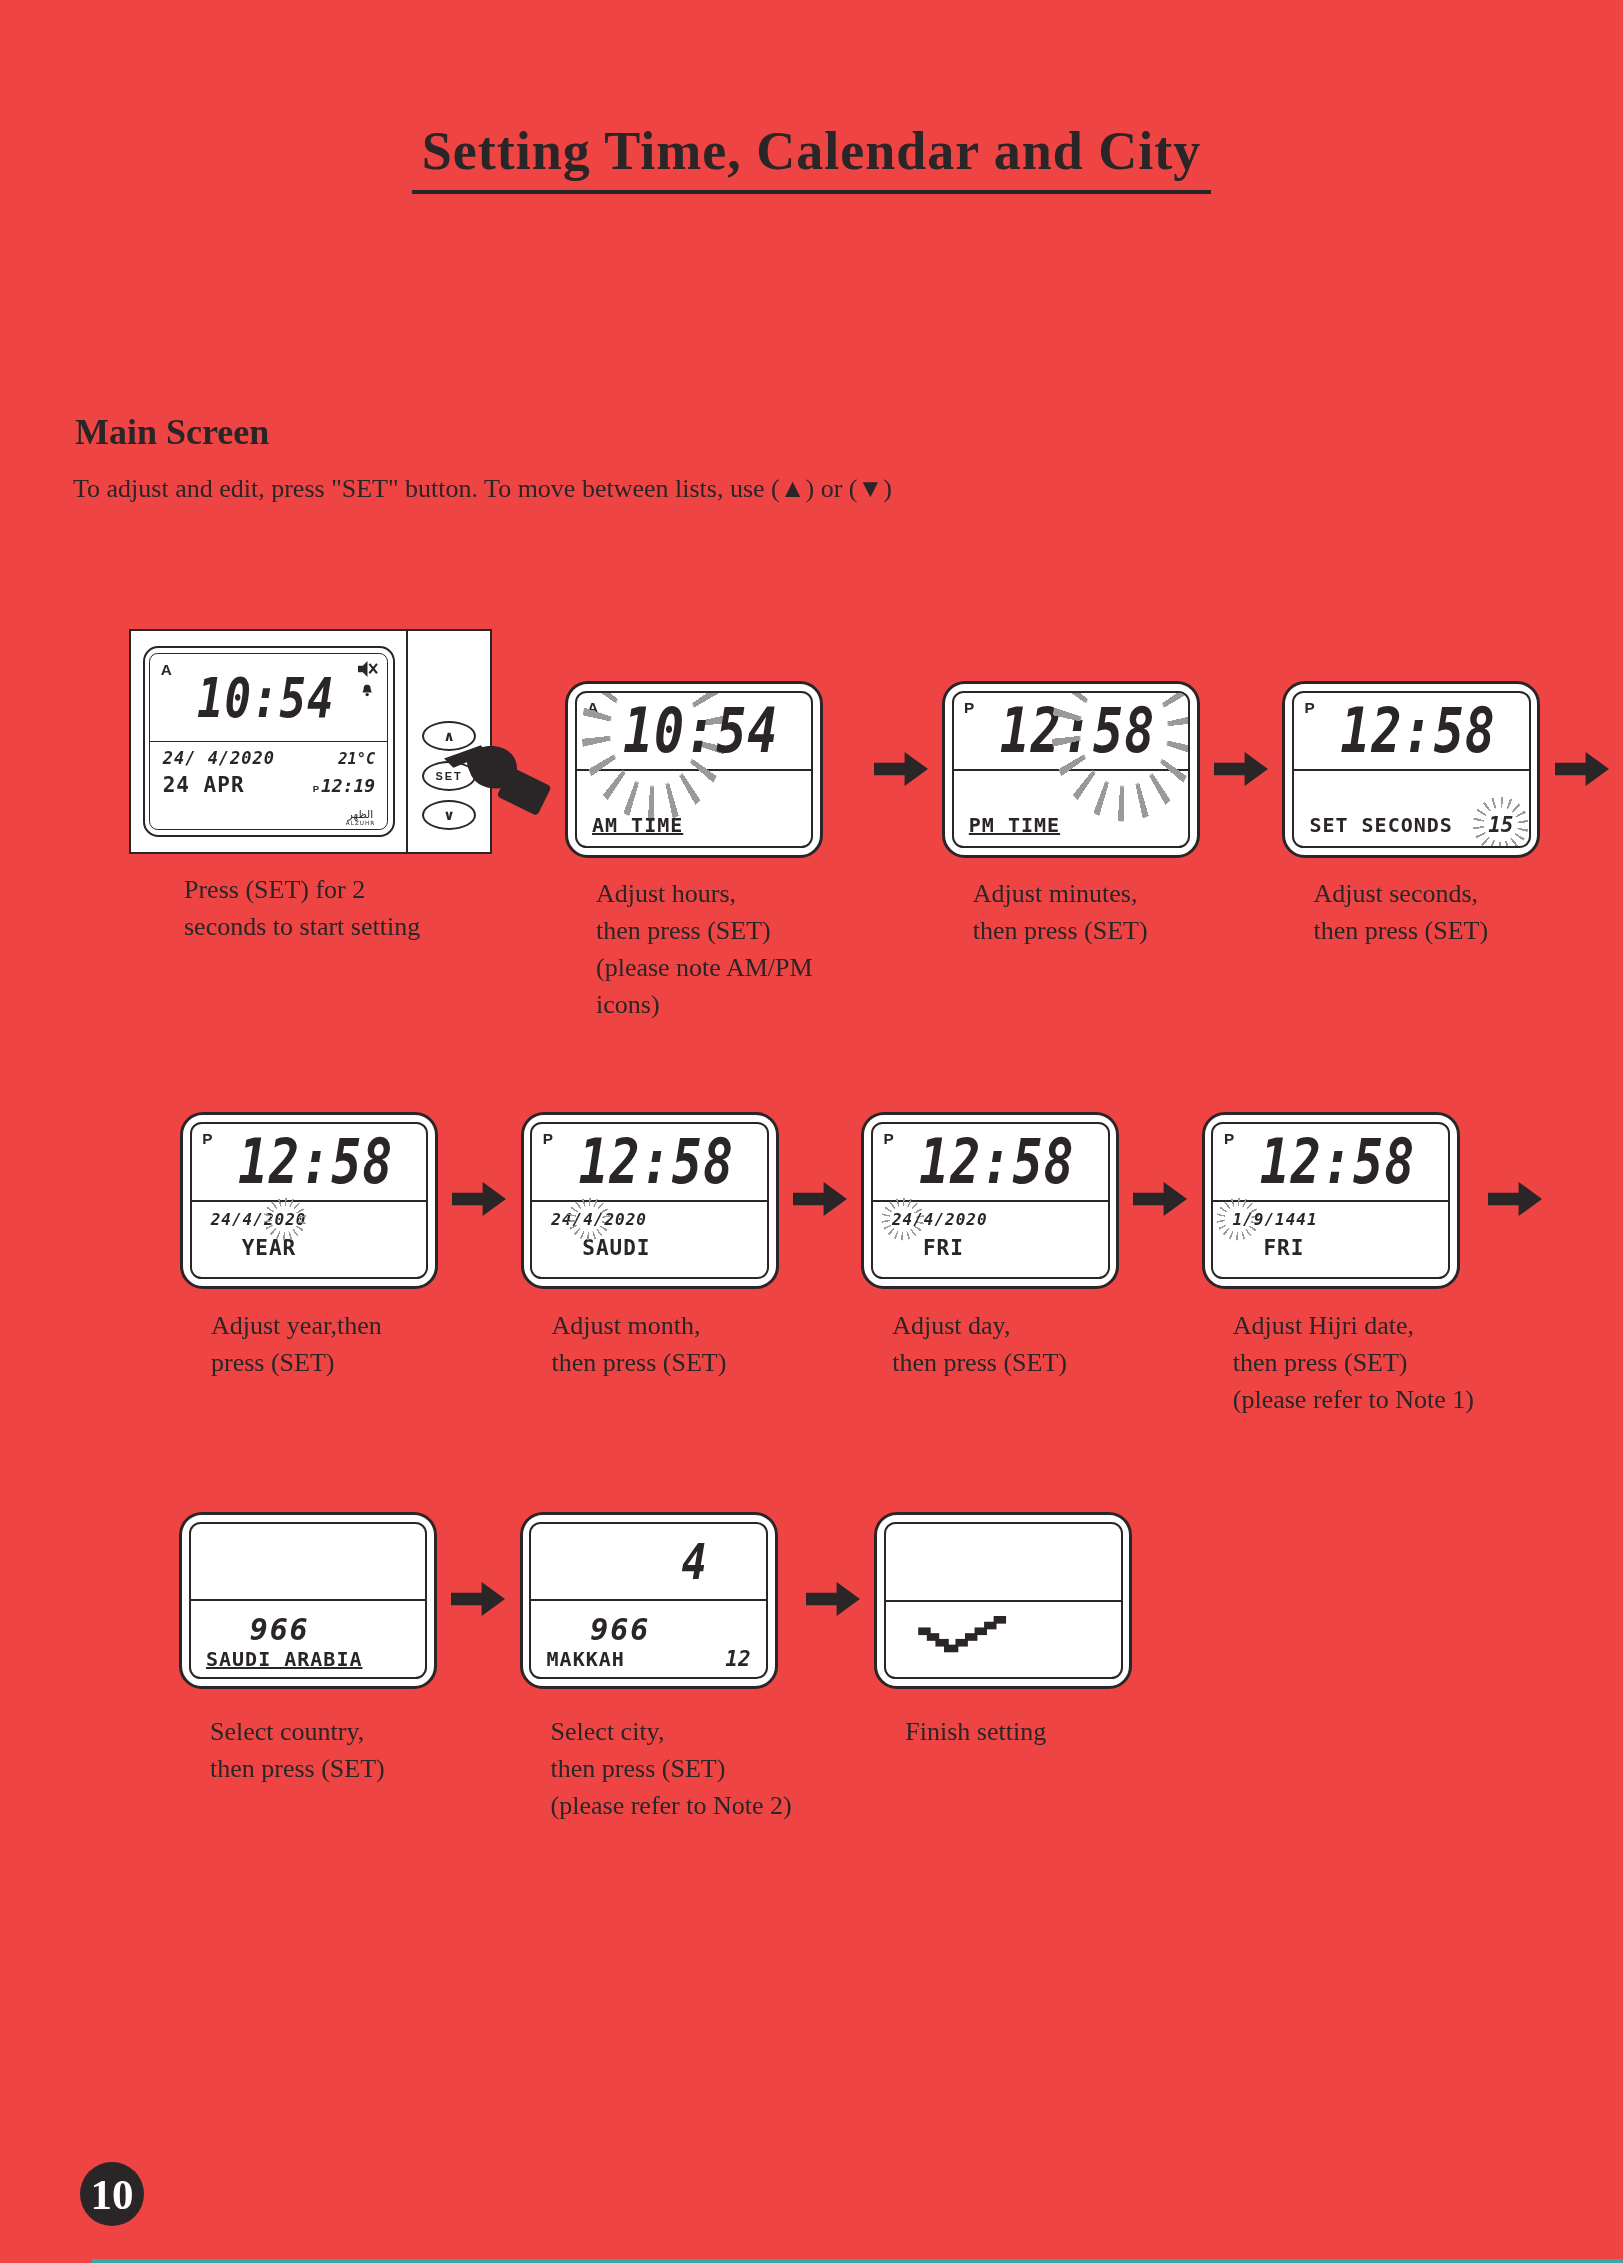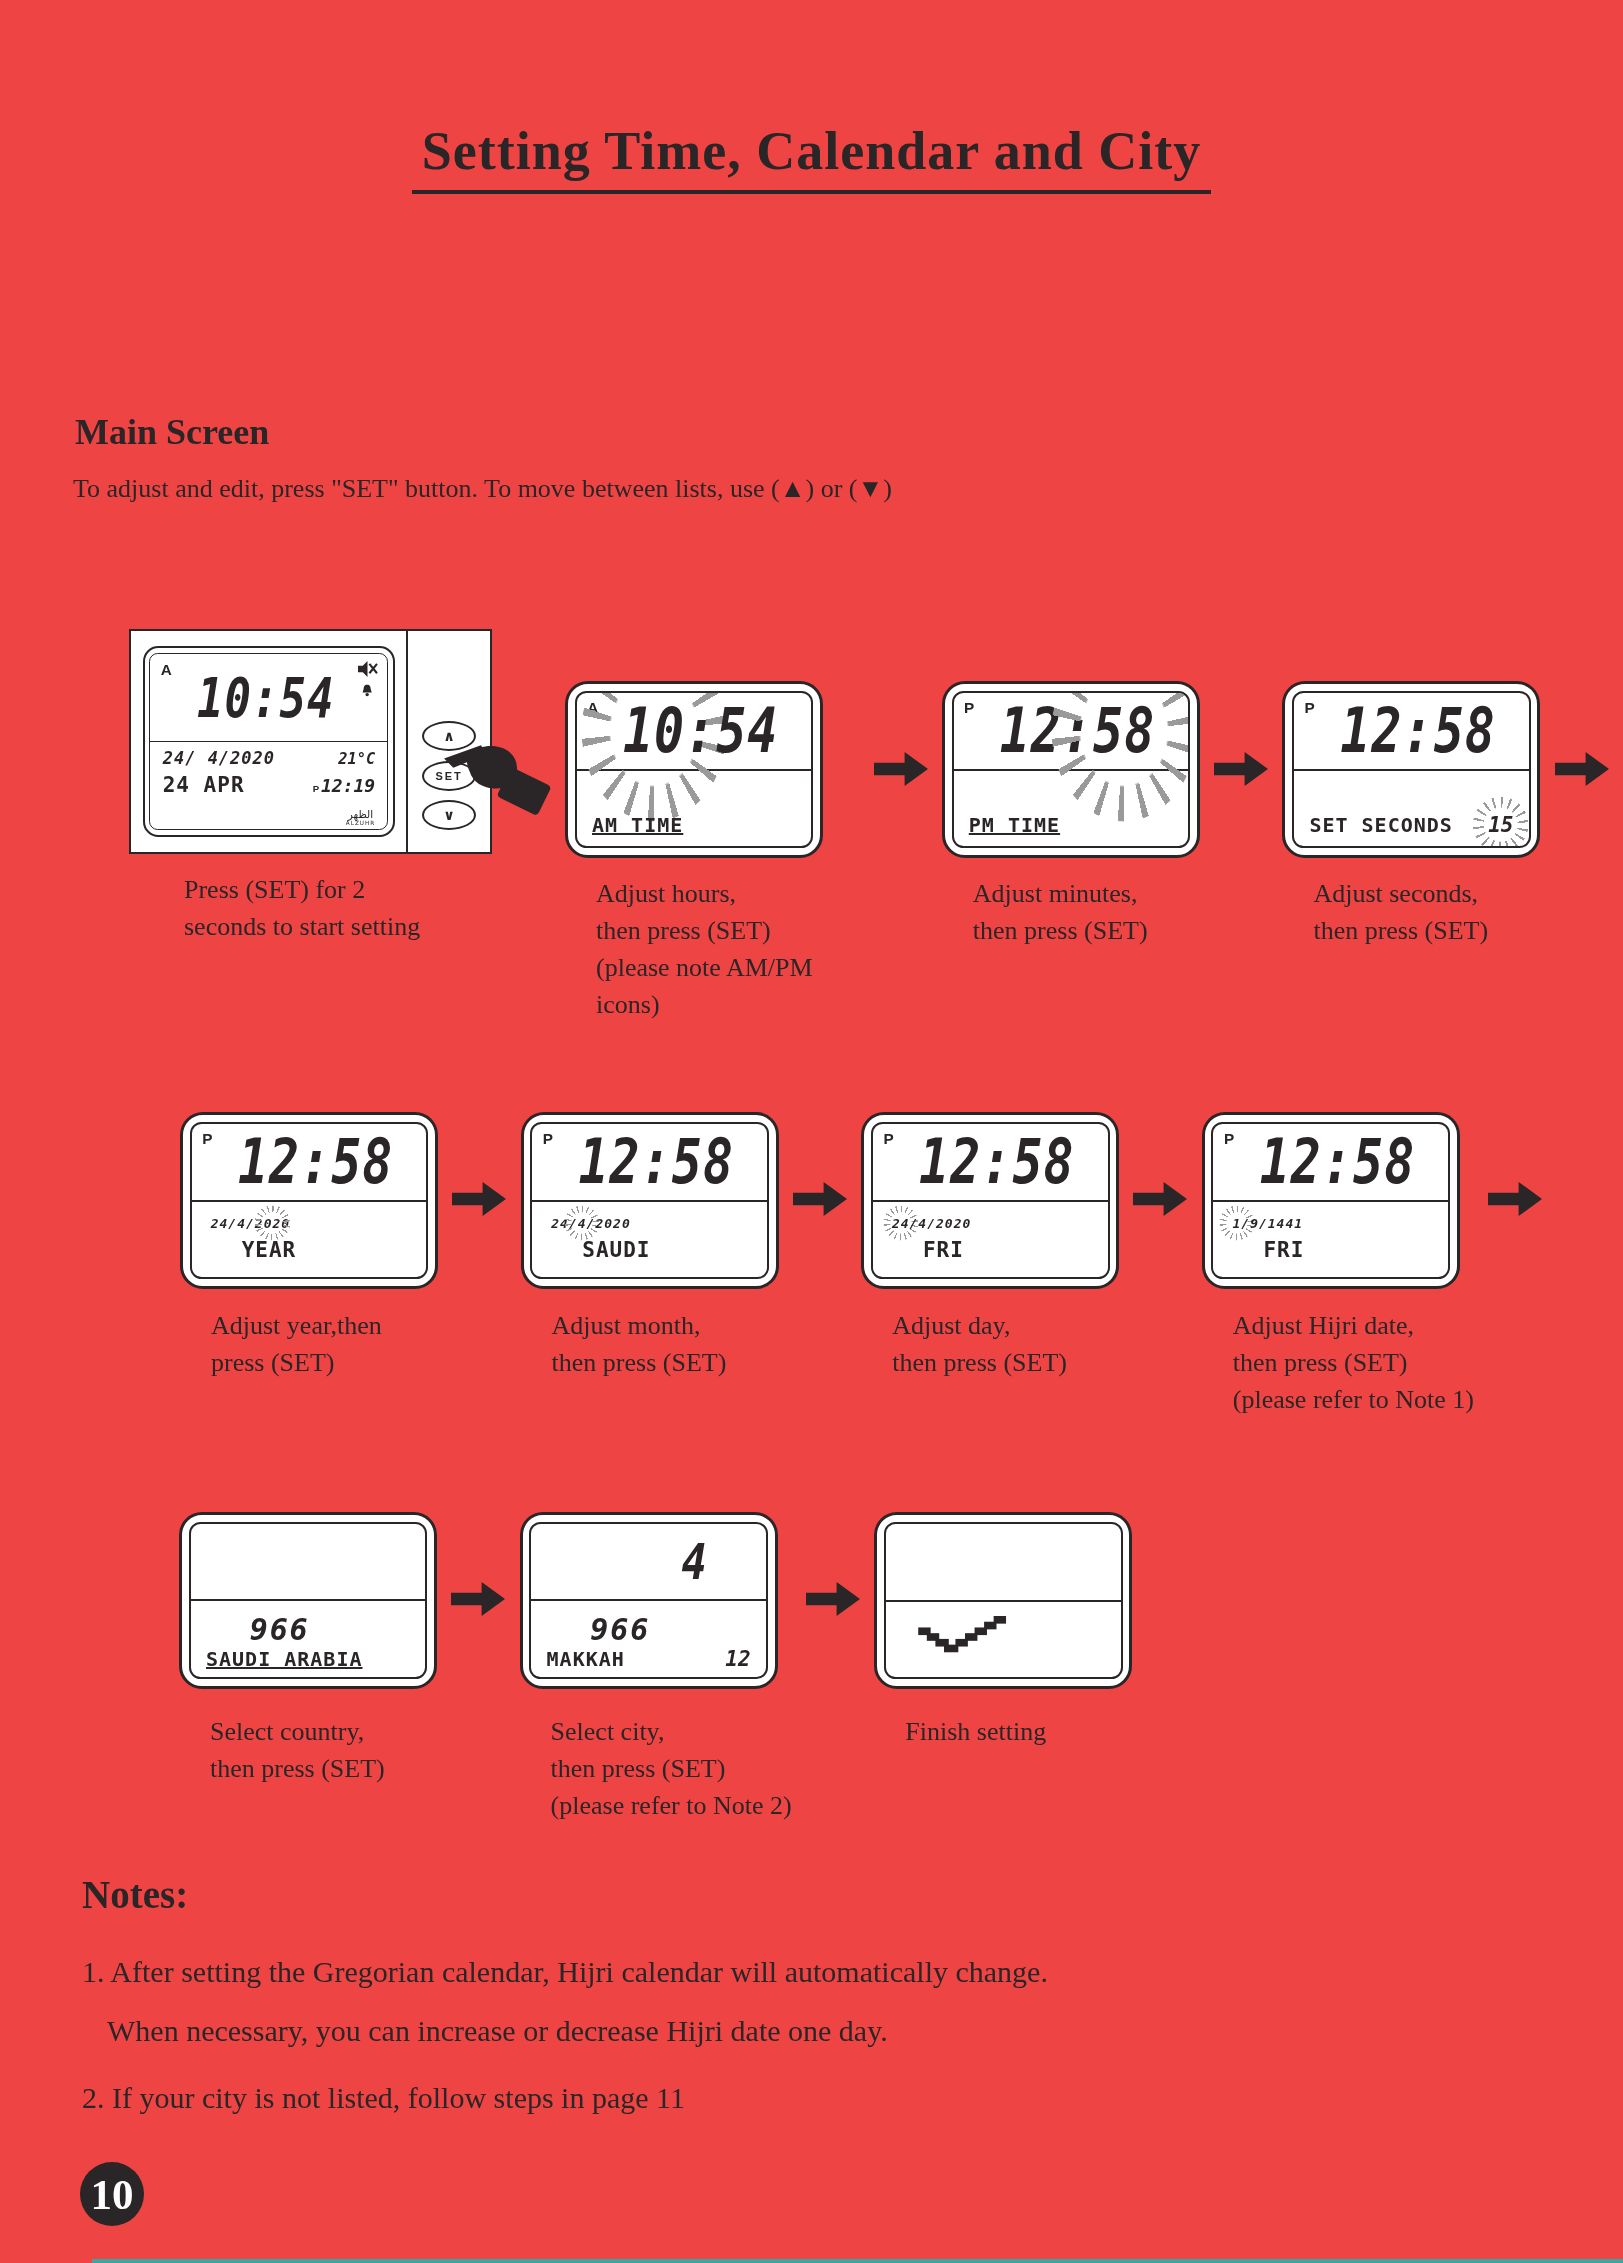--- a/index.html
+++ b/index.html
@@ -42,21 +42,21 @@
   .seg{font-family:"DejaVu Sans Mono",monospace;font-weight:bold;font-style:italic;}
   .dotm{font-family:"DejaVu Sans Mono",monospace;font-weight:bold;letter-spacing:1px;}
   .time{font-size:50px;letter-spacing:1px;transform:scaleY(1.25);transform-origin:center;
         margin-left:13.4px;white-space:nowrap;}
   .time .seg{position:relative;z-index:1;}
   .lcd-label{font-size:20px;}
   .label-bl{margin-top:auto;padding:0 0 9.6px 15.3px;text-decoration:underline;}
   .label-row{margin-top:auto;padding:0 15.3px 9.6px 15.3px;display:flex;align-items:flex-end;
              justify-content:space-between;}
   .sec-num{font-size:21px;}
-  .date-line{font-size:13px;padding:14px 0 0 19px;letter-spacing:1px;white-space:nowrap;font-style:italic;}
+  .date-line{font-size:16px;padding:8px 0 0 19px;letter-spacing:1px;white-space:nowrap;font-style:italic;}
   .date-line span{position:relative;z-index:1;}
   .lbl-row2{padding:7.6px 0 0 50px;font-size:21px;}
   .code-num{font-size:30px;padding:11.5px 0 0 59px;letter-spacing:1.9px;}
   .top-num{font-size:42px;margin-left:auto;padding-right:59px;transform:scaleY(1.2);}
   .check-wrap{margin:auto auto auto 32.5px;}
 
   
   .flash{position:relative;display:inline-block;}
   .flash::before{content:"";position:absolute;left:50%;top:50%;width:2.7em;height:2.7em;
         transform:translate(-50%,-50%);border-radius:50%;pointer-events:none;z-index:0;
@@ -422,24 +422,18 @@
                 </g>
               </svg>
             </div>
           </div>
         </div>
       </div>
       <div class="caption">Finish setting</div>
     </div>
   </div>
 
-  <div class="notes">
-    <p class="notes-heading">Notes:</p>
-    <p class="note-line">1. After setting the Gregorian calendar, Hijri calendar will automatically change.</p>
-    <p class="note-line note-indent">When necessary, you can increase or decrease Hijri date one day.</p>
-    <p class="note-line note-gap">2. If your city is not listed, follow steps in page 11</p>
-  </div>
 
   <div class="page-circle">10</div>
   <div class="footer-bar"></div>
 
 </div>
 
 
 </body></html>

